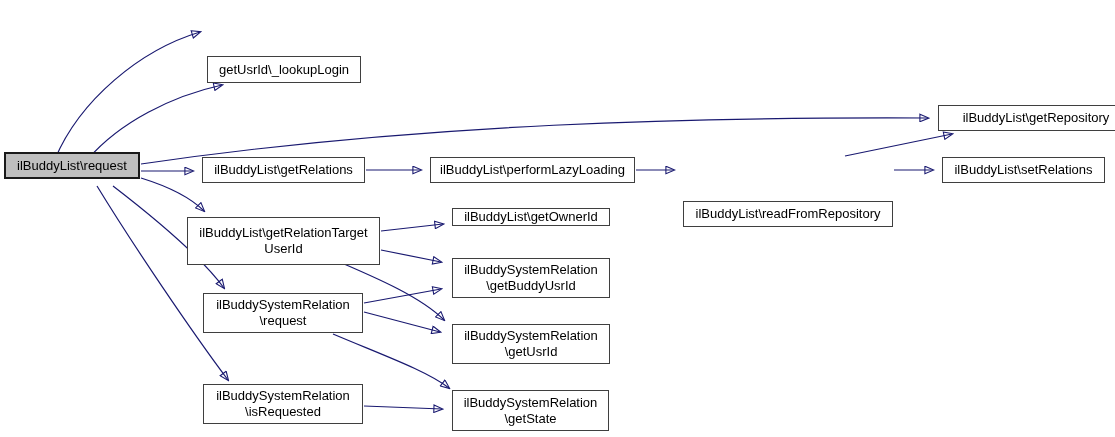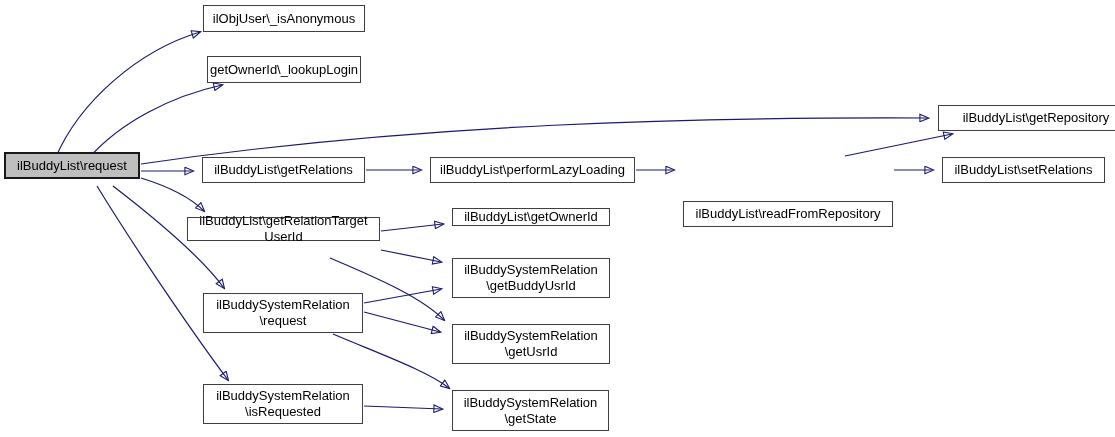--- a/index.html
+++ b/index.html
@@ -50,21 +50,21 @@
     cursor: default;
   }
   .n0  { left: 4px;   top: 152px; width: 136px; height: 27px; }
   .n1  { left: 203px; top: 5px;   width: 162px; height: 27px; }
   .n2  { left: 207px; top: 56px;  width: 154px; height: 27px; }
   .n3  { left: 938px; top: 105px; width: 196px; height: 26px; }
   .n4  { left: 202px; top: 157px; width: 163px; height: 26px; }
   .n5  { left: 430px; top: 157px; width: 205px; height: 26px; }
   .n6  { left: 683px; top: 157px; width: 210px; height: 26px; margin-top: 44px; }
   .n7  { left: 942px; top: 157px; width: 163px; height: 26px; }
-  .n8  { left: 187px; top: 217px; width: 193px; height: 24px; }
+  .n8  { left: 187px; top: 217px; width: 193px; height: 48px; }
   .n9  { left: 452px; top: 208px; width: 158px; height: 18px; }
   .n10 { left: 452px; top: 258px; width: 158px; height: 40px; }
   .n11 { left: 203px; top: 293px; width: 160px; height: 40px; }
   .n12 { left: 452px; top: 324px; width: 158px; height: 40px; }
   .n13 { left: 203px; top: 384px; width: 160px; height: 40px; }
   .n14 { left: 452px; top: 390px; width: 157px; height: 41px; }
 </style>
 </head>
 <body>
 
@@ -90,22 +90,21 @@
     <path d="M 381,231 L 443,224" marker-end="url(#arrow)"></path>
     <path d="M 381,250 L 441,262" marker-end="url(#arrow)"></path>
     <path d="M 330,258 C 382,280 422,298 444,320" marker-end="url(#arrow)"></path>
     <path d="M 364,303 L 441,289" marker-end="url(#arrow)"></path>
     <path d="M 364,312 L 440,332" marker-end="url(#arrow)"></path>
     <path d="M 333,334 C 385,356 427,371 449,388" marker-end="url(#arrow)"></path>
     <path d="M 364,406 L 442,409" marker-end="url(#arrow)"></path>
   </svg>
 
   <div class="node n0 highlighted">ilBuddyList\request</div>
-  <div class="node n1">ilObjUser\_isAnonymous</div>
-  <div class="node n2">getOwnerId\_lookupLogin</div>
+  <div class="node n2">getUsrId\_lookupLogin</div>
   <div class="node n3">ilBuddyList\getRepository</div>
   <div class="node n4">ilBuddyList\getRelations</div>
   <div class="node n5">ilBuddyList\performLazyLoading</div>
   <div class="node n6">ilBuddyList\readFromRepository</div>
   <div class="node n7">ilBuddyList\setRelations</div>
   <div class="node n8">ilBuddyList\getRelationTarget
 UserId</div>
   <div class="node n9">ilBuddyList\getOwnerId</div>
   <div class="node n10">ilBuddySystemRelation
 \getBuddyUsrId</div>

